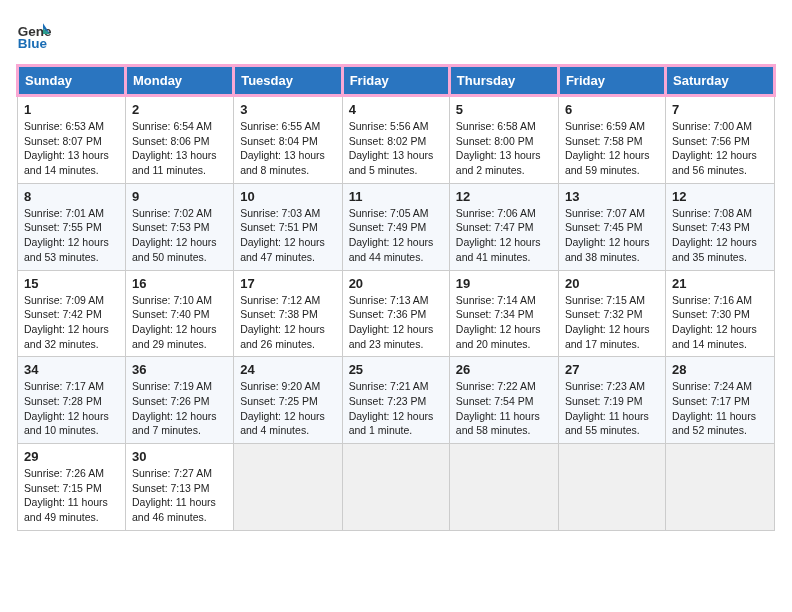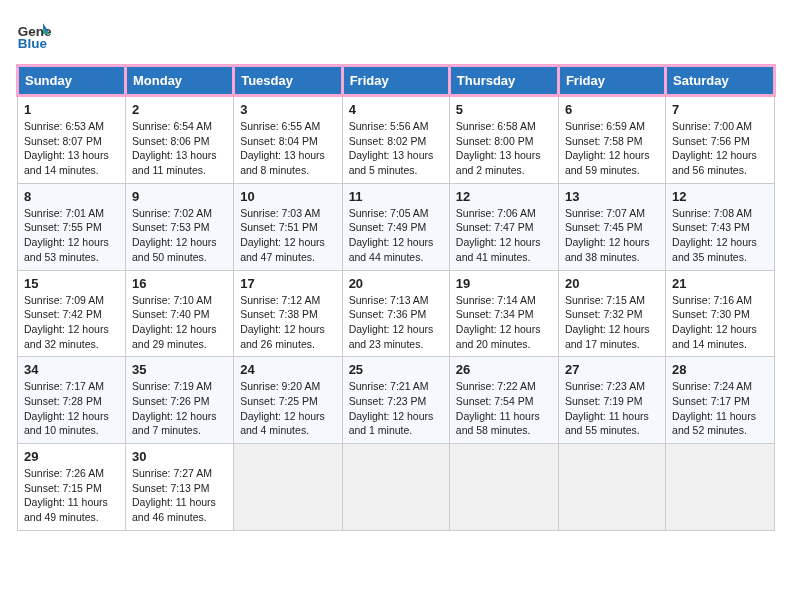--- a/index.html
+++ b/index.html
@@ -288,21 +288,21 @@
       <tr>
         <td>
           <span class="day-num">34</span>
           <div class="day-detail">
             <span>Sunrise: 7:17 AM</span><br>
             <span>Sunset: 7:28 PM</span><br>
             <span>Daylight: 12 hours and 10 minutes.</span>
           </div>
         </td>
         <td>
-          <span class="day-num">35</span>
+          <span class="day-num">36</span>
           <div class="day-detail">
             <span>Sunrise: 7:19 AM</span><br>
             <span>Sunset: 7:26 PM</span><br>
             <span>Daylight: 12 hours and 7 minutes.</span>
           </div>
         </td>
         <td>
           <span class="day-num">24</span>
           <div class="day-detail">
             <span>Sunrise: 9:20 AM</span><br>

